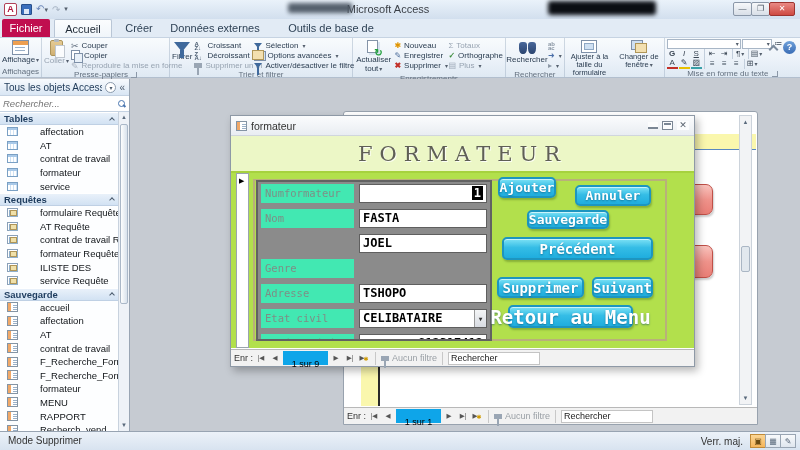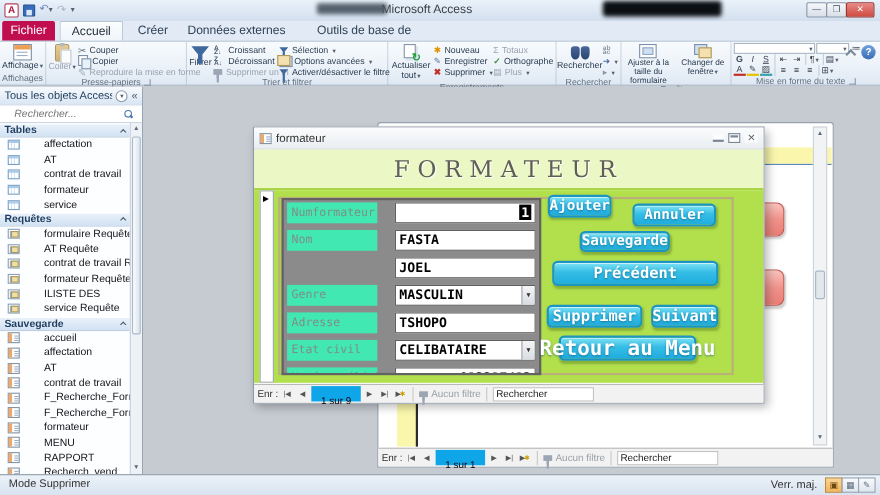--- a/index.html
+++ b/index.html
@@ -98,21 +98,21 @@
   .rib-caret { width:7px; height:7px; border-top:2px solid #7a8a9c; border-left:2px solid #7a8a9c; transform:rotate(45deg); margin-top:3px; }
   .rib-help { width:13px; height:13px; border-radius:50%; background:linear-gradient(#6fa2dc,#3a6cb4); color:#fff; font-size:9px; font-weight:bold; text-align:center; line-height:13px; }
 
   
   .navpane { position:absolute; left:0; top:79px; width:130px; height:352px; background:#fdfeff; border-right:1px solid #99a5b3; }
   .np-head { height:17px; background:linear-gradient(#f7fafd,#d9e6f4); display:flex; align-items:center; padding:0 4px; gap:3px;
     border-bottom:1px solid #c4d2e2; font-size:10px; color:#1e3a58; }
   .np-head .t { flex:1; white-space:nowrap; overflow:hidden; }
   .np-circle { width:11px; height:11px; border:1px solid #8a9aac; border-radius:50%; font-size:6px; color:#4a5a6c; text-align:center; line-height:10px; background:#fff; }
   .np-collapse { font-size:10px; color:#4a5a6c; }
-  .np-search { height:16px; margin:0; background:#fff; border-bottom:1px solid #c4d2e2; display:flex; align-items:center; padding:0 13px; }
+  .np-search { height:16px; margin:0; background:#fff; border-bottom:1px solid #c4d2e2; display:flex; align-items:center; padding:0 3px; }
   .np-search input { flex:1; border:none; outline:none; font-size:9.5px; font-style:italic; color:#444; width:100px; font-family:"Liberation Sans", sans-serif; background:transparent; }
   .i-mag { width:8px; height:8px; position:relative; }
   .i-mag:before { content:""; position:absolute; left:0; top:0; width:5px; height:5px; border:1.5px solid #4a76b0; border-radius:50%; }
   .i-mag:after { content:""; position:absolute; left:5px; top:5px; width:3px; height:1.5px; background:#4a76b0; transform:rotate(45deg); }
   .np-list { position:absolute; left:0; top:33px; right:11px; bottom:0; overflow:hidden; }
   .np-sec { height:13px; background:linear-gradient(#e9f1fa,#d2e2f3); border-top:1px solid #fff; border-bottom:1px solid #bfd0e4;
     color:#1e3c5e; font-size:9.5px; font-weight:bold; padding:0 4px; display:flex; align-items:center; justify-content:space-between; }
   .chev-up { width:4px; height:4px; border-top:1px solid #4a5a6c; border-right:1px solid #4a5a6c; transform:rotate(-45deg); margin-top:2px; }
   .np-item { height:13.6px; display:flex; align-items:center; gap:22px; padding-left:7px; font-size:9.5px; color:#101418; white-space:nowrap; }
   .ic-table { width:11px; height:9px; border:1px solid #7aa0c4; background:repeating-linear-gradient(90deg,#fff 0 2px,#cfe2f4 2px 3px); flex:none; }
@@ -163,21 +163,21 @@
   .fwc.max:before { content:""; position:absolute; left:1px; top:1px; right:1px; height:2px; background:#7a8694; }
   .fwc.cls { border:none; width:12px; font-size:9px; color:#5a6470; line-height:9px; text-align:center; }
   .fw-hd { height:37px; background:#ecf7c6; border-bottom:2px solid #a6d23e; display:flex; align-items:center; justify-content:center; }
   .fw-title { font-family:"DejaVu Serif", serif; font-size:21px; letter-spacing:7px; color:#5f5f56; text-shadow:1px 1px 0 rgba(255,255,255,.8); }
   .fw-bd { position:relative; height:175px; background:#b2e04c; overflow:hidden; }
   .rec-sel { position:absolute; left:5px; top:0; bottom:0; width:13px; background:#fff; border:1px solid #9aa4ae; }
   .rec-sel:before { content:"▶"; position:absolute; left:2px; top:3px; font-size:7px; color:#000; }
   .khaki { position:absolute; left:22px; top:6px; width:414px; height:162px; border:2px solid #b9b07a; }
   .gpanel { position:absolute; left:25px; top:7px; width:236px; height:161px; background:#8b8b8b; border:2px solid #626262; padding:2px; overflow:hidden; }
   .frow { position:relative; height:19px; margin-bottom:6px; }
-  .flabel { position:absolute; left:1px; width:82px; height:19px; background:#42e8b2; color:#7e8e86;
+  .flabel { position:absolute; left:1px; width:93px; height:19px; background:#42e8b2; color:#7e8e86;
     font-family:"DejaVu Sans Mono", monospace; font-size:10.5px; line-height:19px; padding-left:4px; white-space:nowrap; overflow:hidden; }
   .fval { position:absolute; left:99px; right:1px; height:19px; background:#fff; border:1px solid #5f5f5f;
     font-family:"DejaVu Sans Mono", monospace; font-size:12px; font-weight:bold; line-height:17px; padding:0 3px; color:#000; white-space:nowrap; overflow:hidden; }
   .fval.rt { text-align:right; }
   .selval { background:#000; color:#fff; padding:0 2px; }
   .cmbarr { position:absolute; right:0; top:0; bottom:0; width:12px; background:linear-gradient(#f4f5f6,#d8dce2); border-left:1px solid #999; font-size:6px; color:#333; text-align:center; line-height:17px; }
   .fbtn { position:absolute; font-family:"DejaVu Sans Mono", monospace; font-weight:bold; color:#fff;
     background:linear-gradient(#7de2f5,#35bde6 45%,#1fadde); border:2px solid #1d95c0; border-radius:5px;
     display:flex; align-items:center; justify-content:center; text-shadow:0 1px 2px rgba(0,70,100,.55);
     box-shadow:inset 0 1px 0 rgba(255,255,255,.6), 1px 2px 2px rgba(60,90,20,.35); white-space:nowrap; }
@@ -601,21 +601,20 @@
           </div>
           <div class="frow">
             <div class="flabel">Nom</div>
             <div class="fval">FASTA</div>
           </div>
           <div class="frow">
             <div class="fval">JOEL</div>
           </div>
           <div class="frow">
             <div class="flabel">Genre</div>
-            <div class="fval"><span>MASCULIN</span><span class="cmbarr">▼</span></div>
           </div>
           <div class="frow">
             <div class="flabel">Adresse</div>
             <div class="fval">TSHOPO</div>
           </div>
           <div class="frow">
             <div class="flabel">Etat civil</div>
             <div class="fval"><span>CELIBATAIRE</span><span class="cmbarr">▼</span></div>
           </div>
           <div class="frow">

